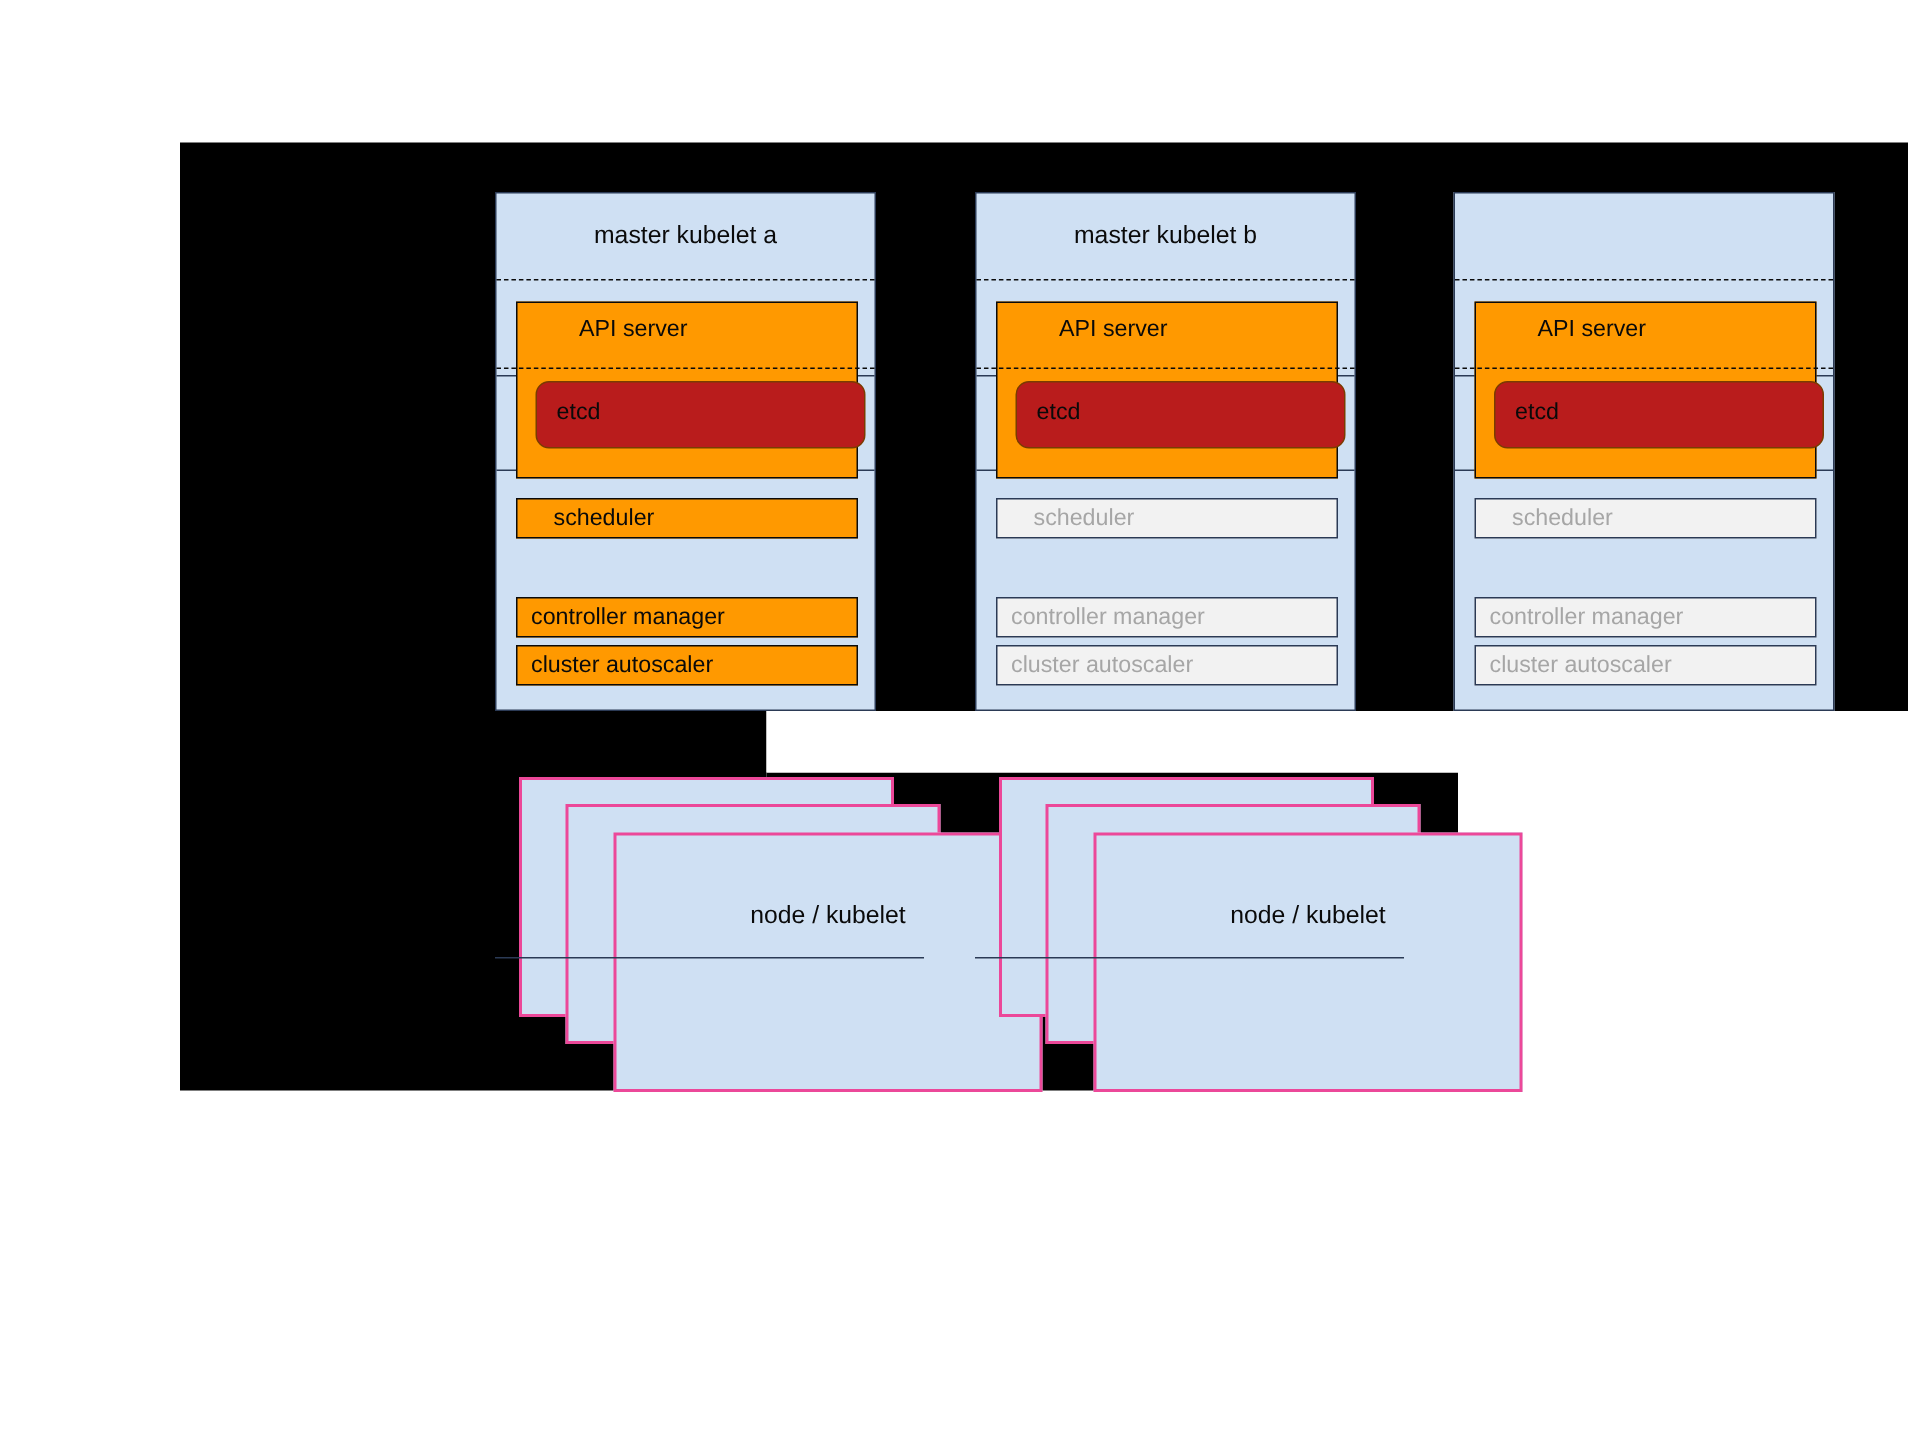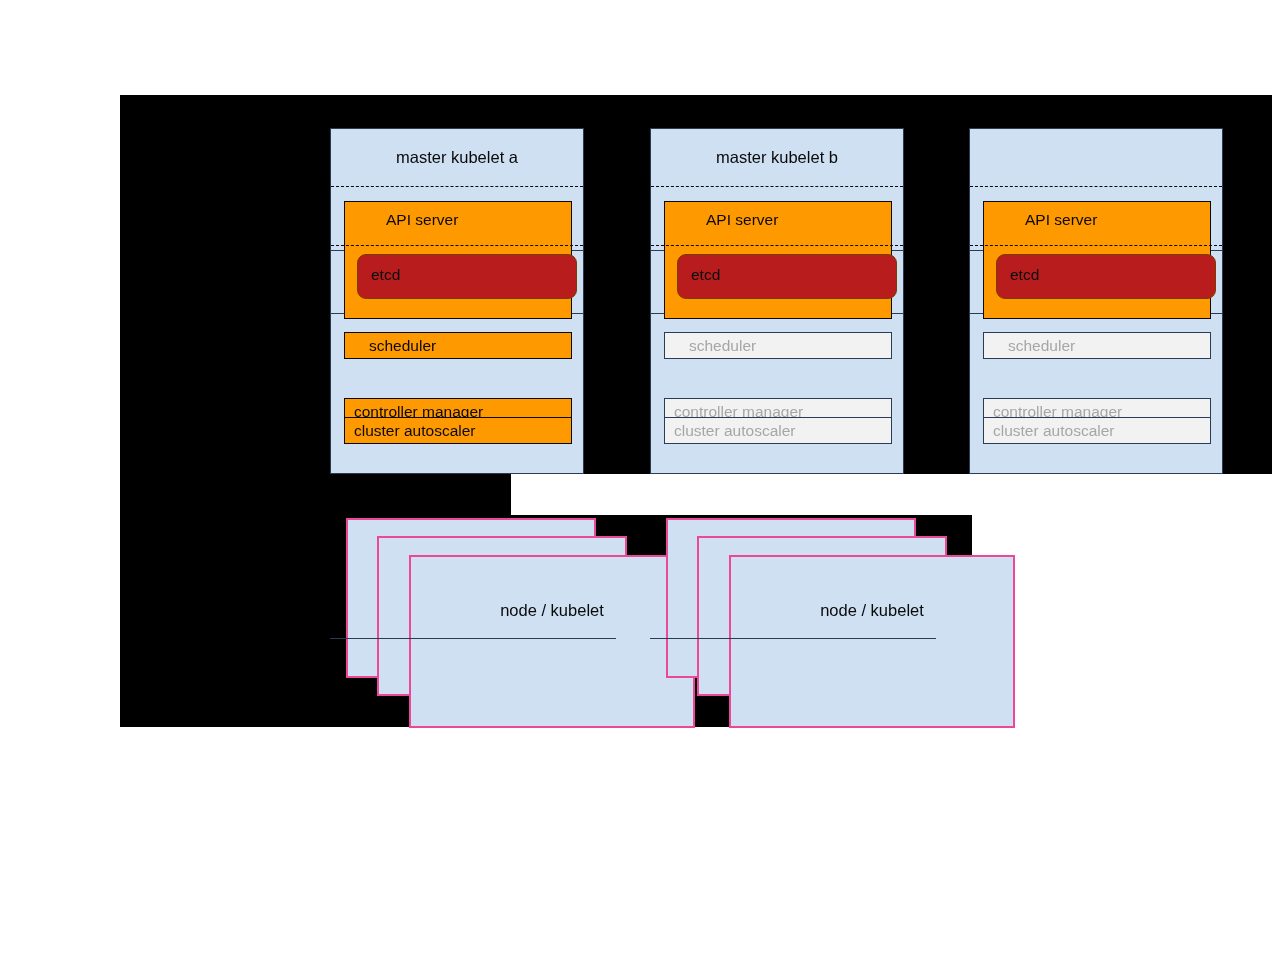--- a/index.html
+++ b/index.html
@@ -135,21 +135,21 @@
     background: #ff9900;
     border-color: #0a0a0a;
     color: #0a0a0a;
   }
   .component.inactive {
     background: #f2f2f2;
     color: #a6a6a6;
   }
   .component.c0 { top: 203px; padding-left: 24px; }
   .component.c1 { top: 250px; margin-top: 19px; }
-  .component.c2 { top: 288px; }
+  .component.c2 { top: 301px; }
 
   
   .node-stack {
     position: absolute;
     top: 518px;
     width: 286px;
     height: 210px;
   }
   .node-card {
     position: absolute;

